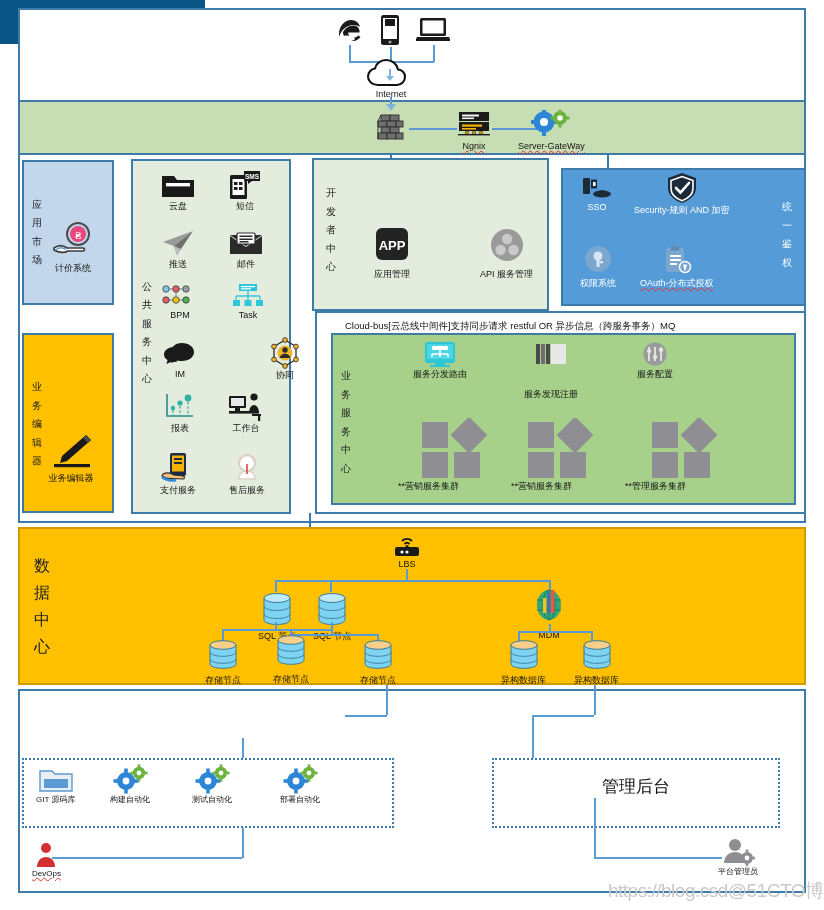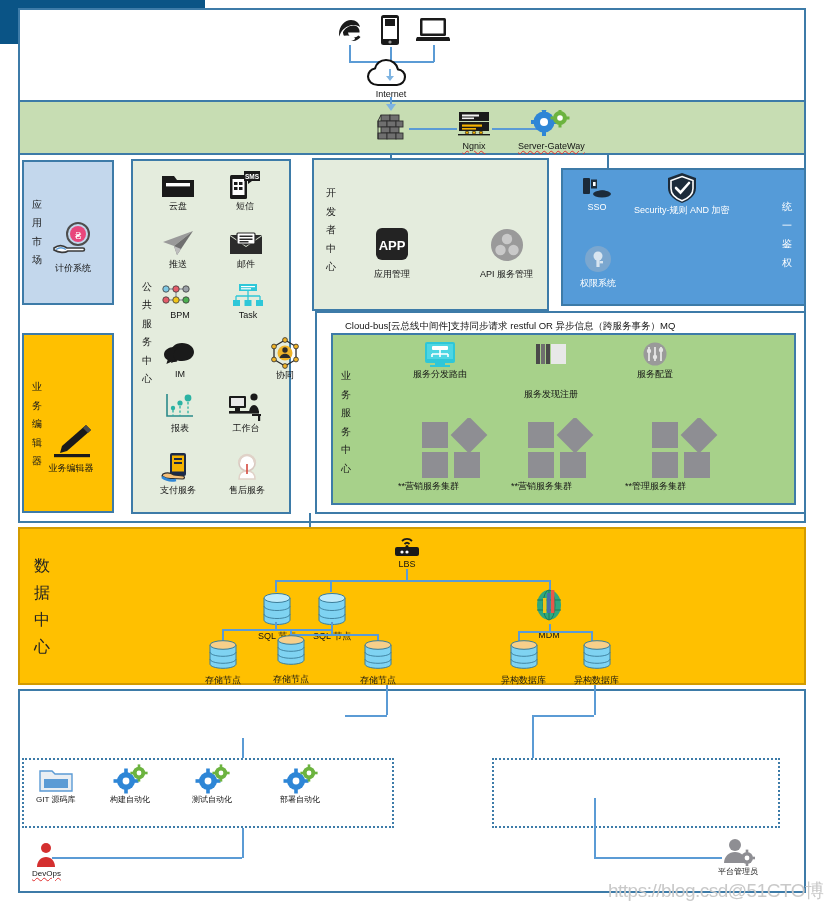--- a/index.html
+++ b/index.html
@@ -282,21 +282,21 @@
   </div>
 
   <div class="box biz-editor"></div>
   <div class="vlabel" style="left:28px; top:352px; width:18px; height:145px;">
     <span>业</span>
     <span>务</span>
     <span>编</span>
     <span>辑</span>
     <span>器</span>
   </div>
-  <div class="node" style="left:46px; top:422px;">
+  <div class="node" style="left:46px; top:432px;">
     <svg class="ico" width="50" height="40" viewBox="0 0 50 40">
       <path d="M40 3l5 5-24 21-7 2 2-7z" fill="#1a1a1a"></path>
       <path d="M40 3l5 5-3 3-5-5z" fill="#4a4a4a"></path>
       <rect x="8" y="32" width="36" height="3.2" fill="#1a1a1a"></rect>
     </svg>
     <span class="cap">业务编辑器</span>
   </div>
 
   <div class="box pub-svc"></div>
   <div class="vlabel" style="left:138px; top:258px; width:18px; height:150px;">
@@ -510,20 +510,35 @@
   </div>
   <div class="node" style="left:580px; top:245px;">
     <svg class="ico" width="34" height="32" viewBox="0 0 34 32">
       <circle cx="17" cy="14" r="13" fill="#7ba7cf"></circle>
       <circle cx="17" cy="11" r="4.5" fill="#d8e5f0"></circle>
       <rect x="15.4" y="13" width="3.2" height="9" fill="#d8e5f0"></rect>
       <rect x="18.6" y="16" width="3.4" height="2.4" fill="#d8e5f0"></rect>
     </svg>
     <span class="cap w">权限系统</span>
   </div>
+  <div class="node" style="left:640px; top:245px;">
+    <svg class="ico" width="34" height="32" viewBox="0 0 34 32">
+      <rect x="6" y="3" width="18" height="24" rx="2" fill="#7ba7cf"></rect>
+      <rect x="11" y="1" width="8" height="4.5" rx="1.2" fill="#5b8ab5"></rect>
+      <g fill="#fff">
+          <rect x="10" y="10" width="11" height="2"></rect>
+          <rect x="10" y="14" width="11" height="2"></rect>
+          <rect x="10" y="18" width="7" height="2"></rect>
+        </g>
+      <circle cx="25" cy="22" r="5.5" fill="#7ba7cf" stroke="#fff" stroke-width="1.4"></circle>
+      <circle cx="25" cy="21" r="1.8" fill="#fff"></circle>
+      <rect x="24.2" y="22" width="1.6" height="3.2" fill="#fff"></rect>
+    </svg>
+    <span class="cap w ul">OAuth-分布式授权</span>
+  </div>
 
   <div class="box cloudbus-frame"></div>
   <div class="cloudbus-cap">Cloud-bus[云总线中间件]支持同步请求 restful OR 异步信息（跨服务事务）MQ</div>
   <div class="box svc-center"></div>
   <div class="vlabel" style="left:337px; top:350px; width:18px; height:145px;">
     <span>业</span>
     <span>务</span>
     <span>服</span>
     <span>务</span>
     <span>中</span>
@@ -847,20 +862,21 @@
   <div class="ln lnh" style="left:52px; top:857px; width:190px;"></div>
   <div class="node" style="left:32px; top:842px;">
     <svg class="ico" width="22" height="26" viewBox="0 0 22 26">
       <circle cx="11" cy="6" r="5" fill="#d42f2f"></circle>
       <path d="M2 25c0-6 4-10 9-10s9 4 9 10z" fill="#d42f2f"></path>
     </svg>
     <span class="cap sm ul">DevOps</span>
   </div>
 
   <div class="box admin-dash"></div>
+  <div class="admin-text">管理后台</div>
   <div class="ln lnv" style="left:594px; top:798px; height:60px;"></div>
   <div class="ln lnh" style="left:594px; top:857px; width:128px;"></div>
   <div class="node" style="left:718px; top:838px;">
     <svg class="ico" width="34" height="28" viewBox="0 0 34 28">
       <circle cx="14" cy="7" r="6" fill="#8e8e93"></circle>
       <path d="M3 25c0-6.5 5-11 11-11s11 4.5 11 11z" fill="#8e8e93"></path>
       <g transform="translate(26,20)">
         <circle cx="0" cy="0" r="6" fill="#8e8e93"></circle>
         <circle cx="0" cy="0" r="2.4" fill="#fff"></circle>
         <g fill="#8e8e93">

